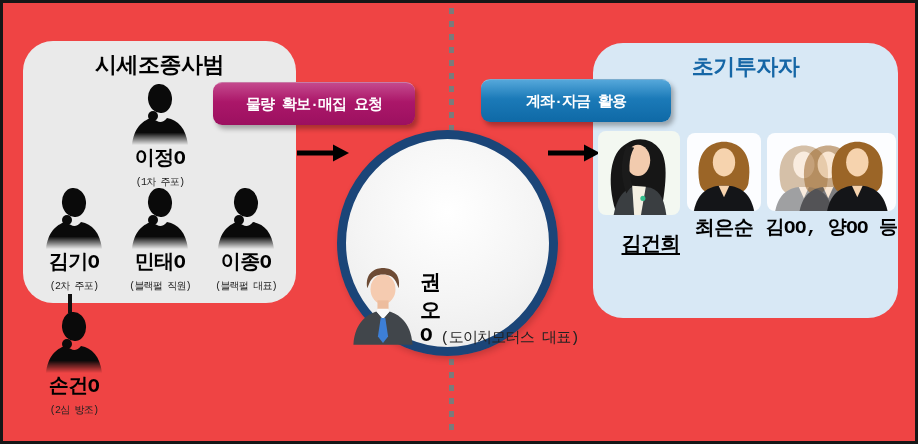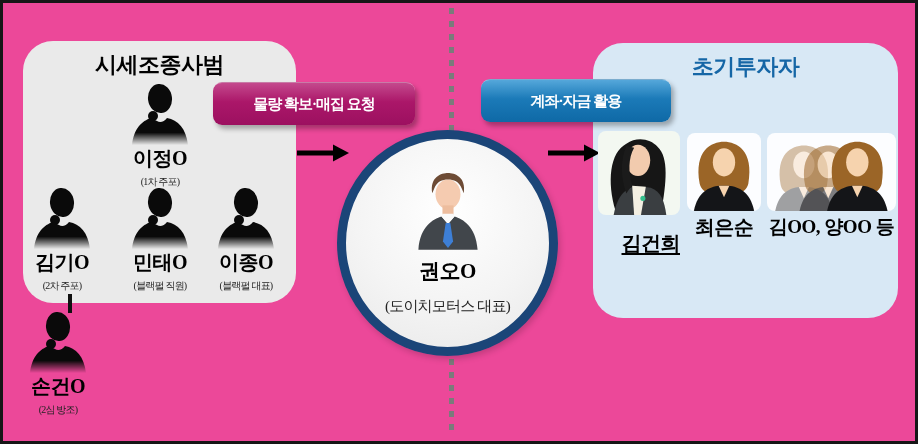--- a/index.html
+++ b/index.html
@@ -1,19 +1,19 @@
 <!DOCTYPE html>
 <html><head>
 <meta charset="utf-8">
 <style>
   html,body{margin:0;padding:0;background:#fff;}
   .stage{
-    position:relative;width:918px;height:444px;background:#ec4899;
+    position:relative;width:918px;height:444px;background:#ef4444;
     border:3px solid #161616;box-sizing:border-box;overflow:hidden;
-    font-family:Liberation Serif, serif;
+    font-family:Liberation Mono, monospace;
   }
   
   .divider{
     position:absolute;left:446px;top:5px;bottom:5px;width:5px;z-index:1;
     background:repeating-linear-gradient(to bottom,#7b7b7b 0 6px,transparent 6px 13px);
   }
   
   .groupbox{position:absolute;border-radius:30px;z-index:1;}
   .left-box{left:20px;top:38px;width:273px;height:262px;background:#eaeaea;}
   .right-box{left:590px;top:40px;width:305px;height:275px;background:#d8e8f5;}
@@ -39,21 +39,21 @@
     background:linear-gradient(180deg,#55a7da 0%,#1b7ab8 45%,#0f69a6 100%);}
   
   .arrow{position:absolute;z-index:2;line-height:0;}
   .arrow-left{left:294px;top:141px;}
   .arrow-right{left:545px;top:141px;}
   
   .circle{
     position:absolute;left:334px;top:127px;width:221px;height:226px;z-index:2;
     border:9px solid #1b4578;border-radius:50%;box-sizing:border-box;
     background:radial-gradient(circle at 50% 35%,#ffffff 0%,#f4f4f4 55%,#e8e8e8 100%);
-    display:flex;flex-direction:column;align-items:center;
+    display:flex;flex-direction:row;align-items:flex-end;
     box-shadow:2px 3px 6px rgba(0,0,0,.18);
   }
   .circle .icon{margin-top:29px;line-height:0;}
   .c-name{font-size:21px;font-weight:bold;color:#000;margin-top:5px;letter-spacing:-0.5px;}
   .c-role{font-size:15px;color:#222;margin-top:12px;letter-spacing:-0.8px;white-space:nowrap;}
   
   .card{position:absolute;z-index:2;border-radius:8px;display:flex;align-items:flex-end;justify-content:center;overflow:hidden;}
   .card1{left:595px;top:128px;width:82px;height:84px;background:#f3f8f1;}
   .card2{left:684px;top:130px;width:74px;height:78px;background:#fcfdff;}
   .card3{left:764px;top:130px;width:129px;height:78px;background:#fcfdff;}
@@ -108,21 +108,21 @@
   <div class="person" style="left:102px;top:80px">
     <span class="icon sil-fade">
       <svg width="64" height="62" viewBox="0 0 64 62">
           <use href="#sil-man"></use>
         </svg>
     </span>
     <span class="p-name">이정O</span>
     <span class="p-role">(1차 주포)</span>
   </div>
 
-  <div class="person" style="left:4px;top:184px">
+  <div class="person" style="left:16px;top:184px">
     <span class="icon sil-fade">
       <svg width="64" height="62" viewBox="0 0 64 62">
           <use href="#sil-man"></use>
         </svg>
     </span>
     <span class="p-name">김기O</span>
     <span class="p-role">(2차 주포)</span>
   </div>
 
   <div class="person" style="left:188px;top:184px">
@@ -140,21 +140,21 @@
       <svg width="64" height="62" viewBox="0 0 64 62">
           <use href="#sil-man"></use>
         </svg>
     </span>
     <span class="p-name">민태O</span>
     <span class="p-role">(블랙펄 직원)</span>
   </div>
 
   <div class="connector"></div>
 
-  <div class="person" style="left:0;top:308px">
+  <div class="person" style="left:16px;top:308px">
     <span class="icon sil-fade">
       <svg width="64" height="62" viewBox="0 0 64 62">
           <use href="#sil-man"></use>
         </svg>
     </span>
     <span class="p-name">손건O</span>
     <span class="p-role">(2심 방조)</span>
   </div>
 
   <div class="badge badge-acquire">물량 확보·매집 요청</div>

